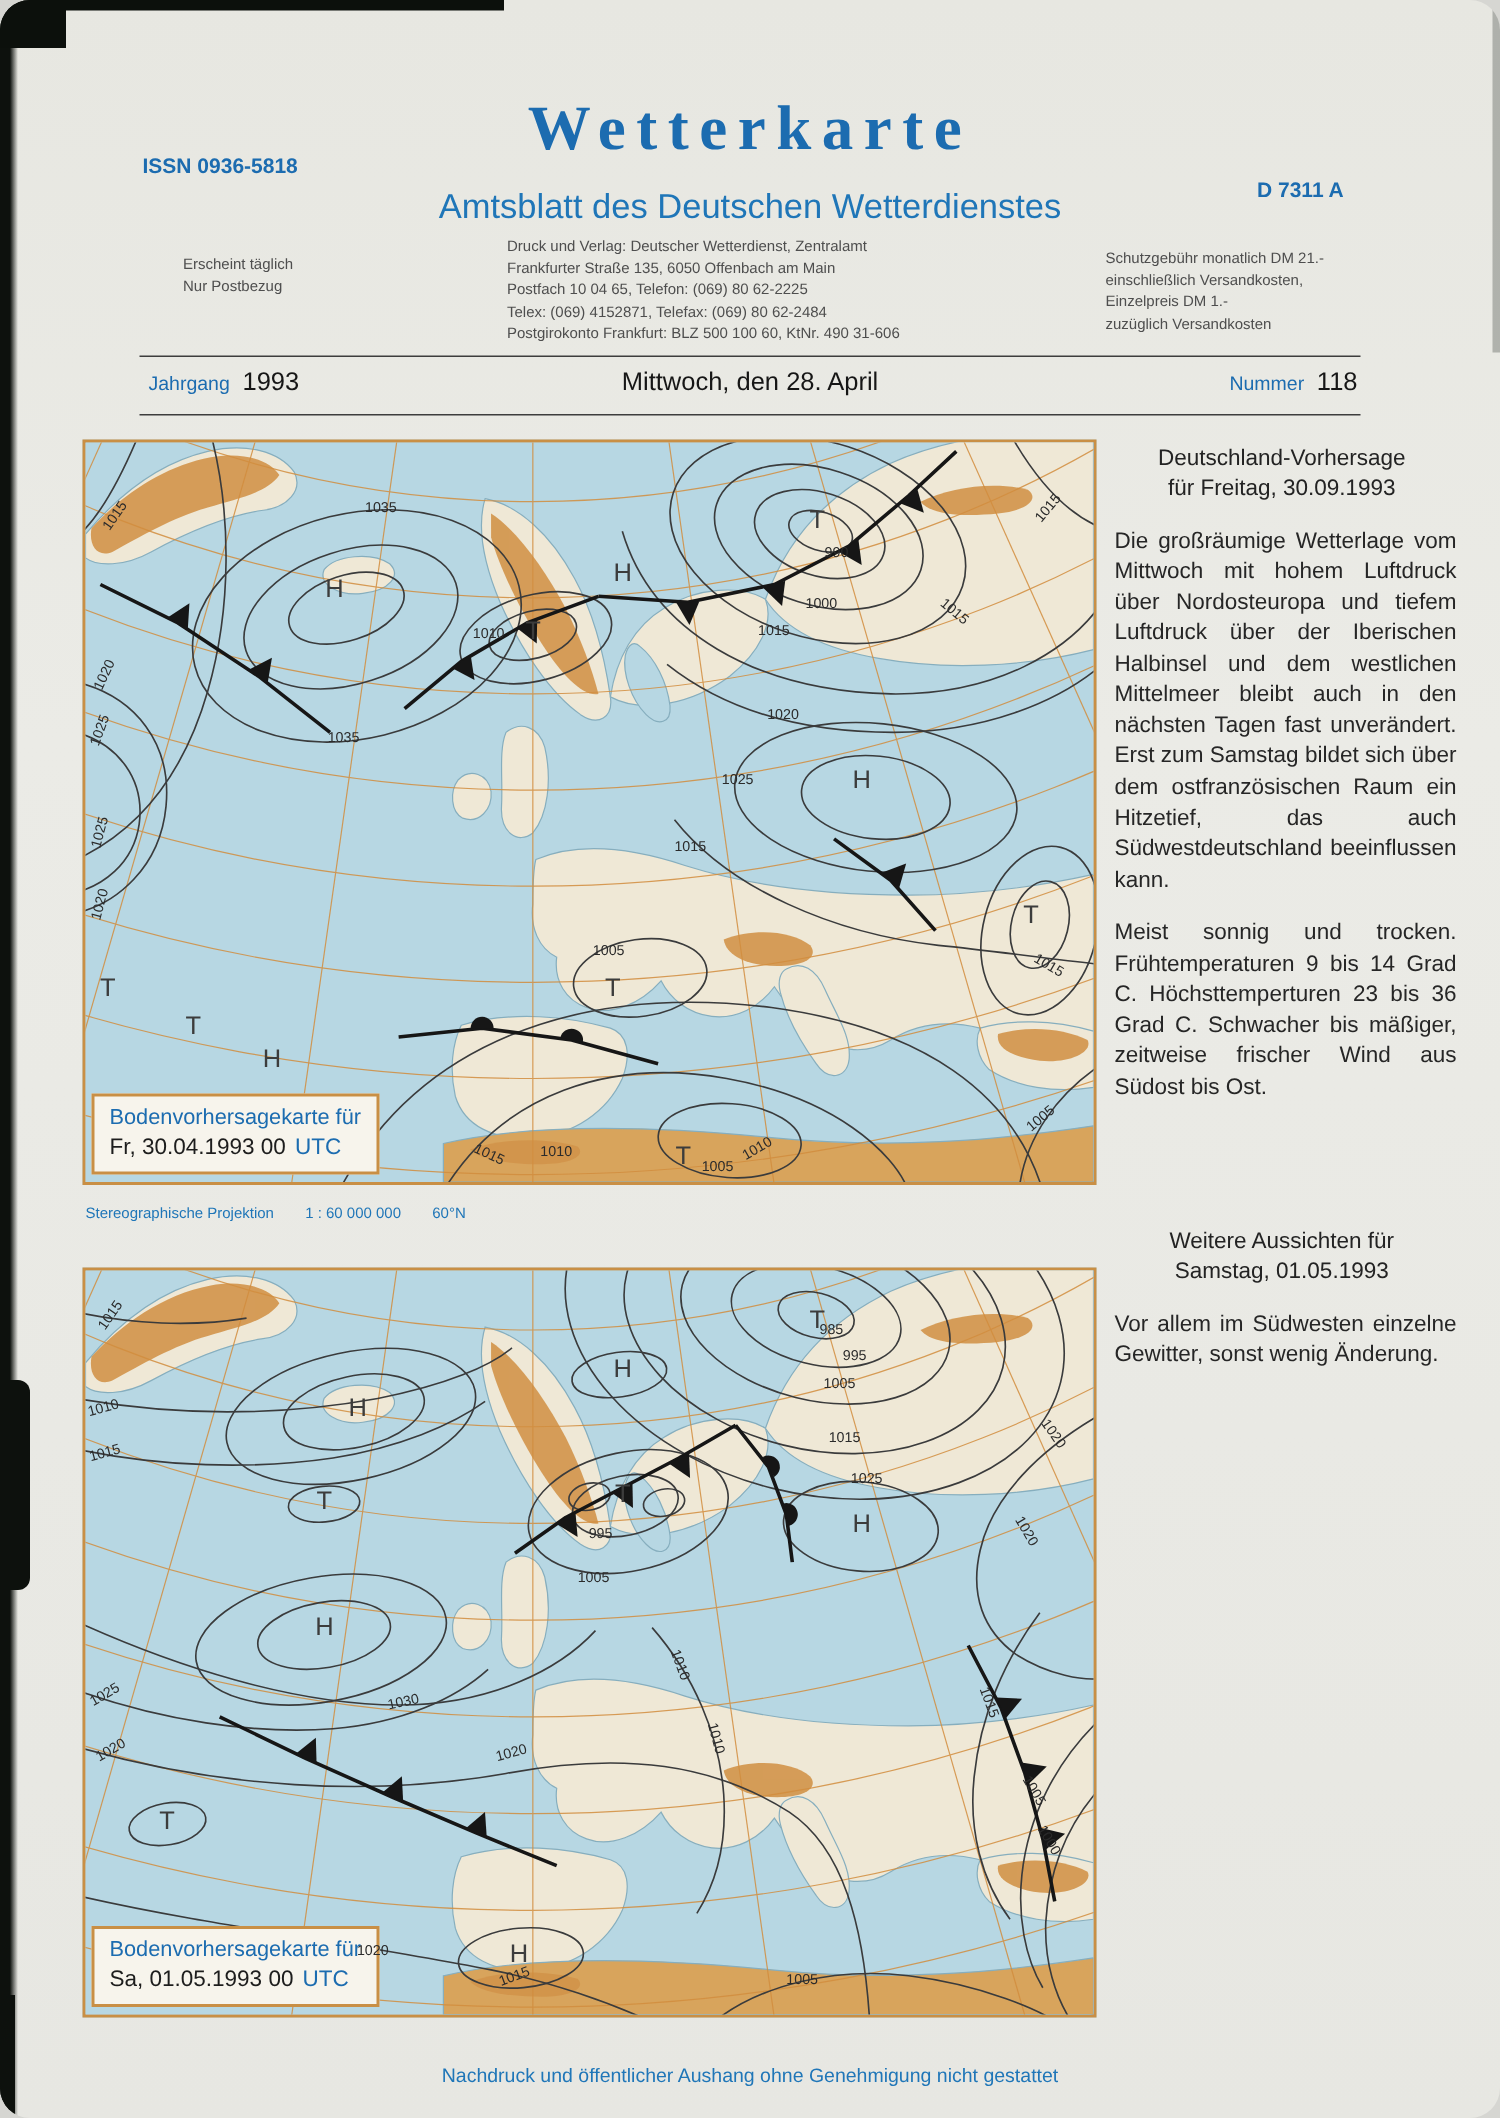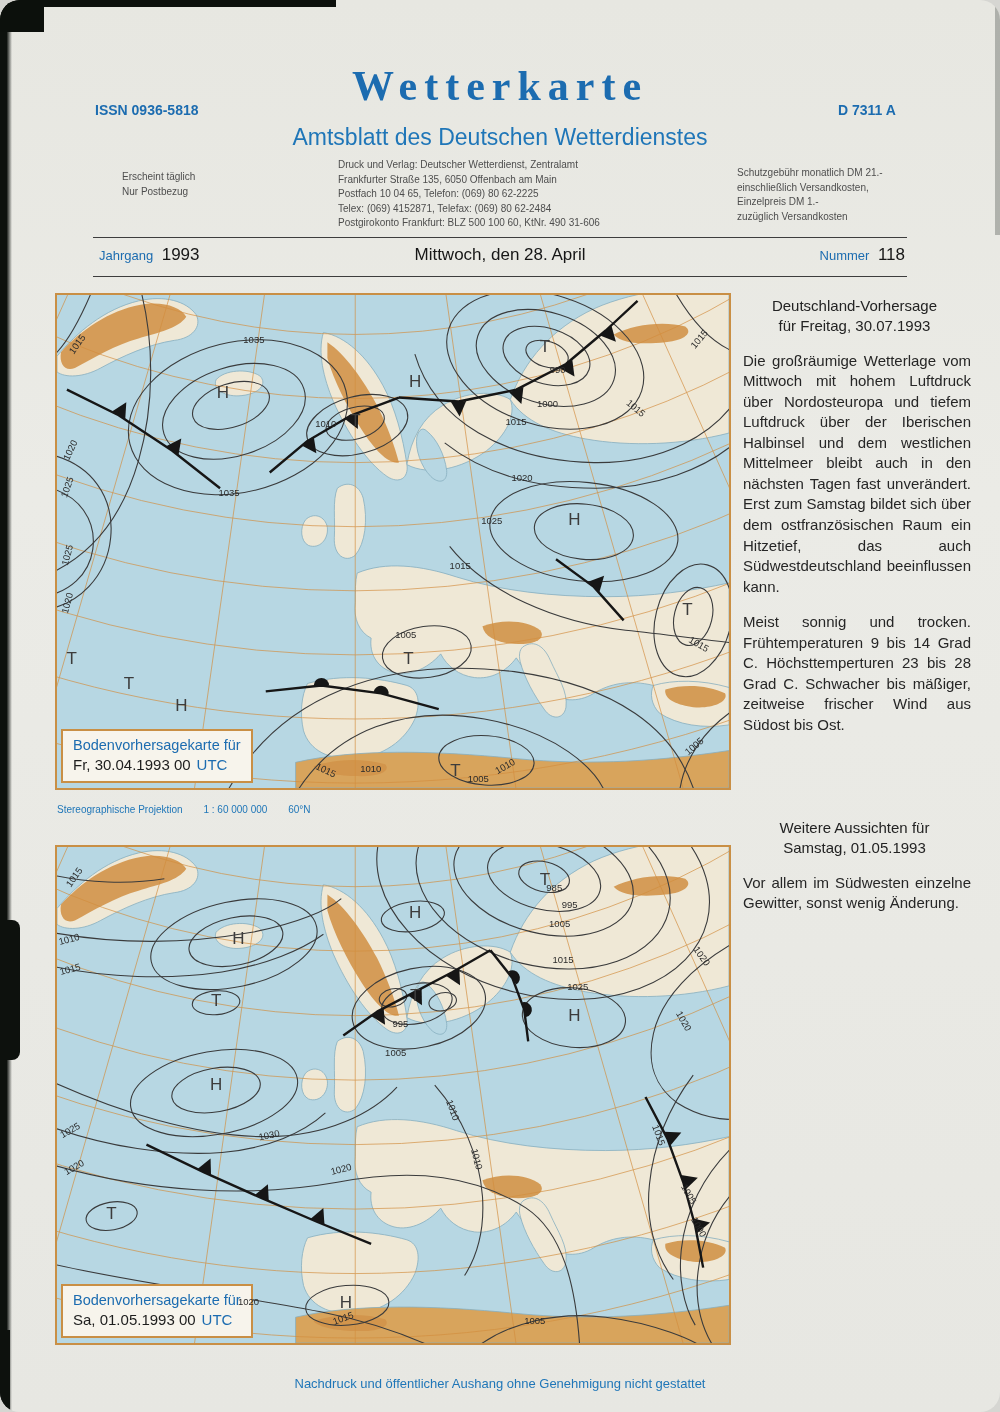--- a/index.html
+++ b/index.html
@@ -7,21 +7,21 @@
         overflow:hidden;font-family:"Liberation Sans",sans-serif;color:#2a2a2a;border-radius:20px;}
   
   .edge-left{position:absolute;left:0;top:0;width:12px;height:100%;background:linear-gradient(90deg,#0d110d 55%,rgba(13,17,13,0) 100%);}
   .edge-left-bulge{position:absolute;left:0;top:920px;width:20px;height:140px;background:#0d110d;border-radius:0 8px 8px 0;}
   .edge-bl{position:absolute;left:0;top:1330px;width:10px;height:82px;background:#0d110d;}
   .corner-tl{position:absolute;left:0;top:0;width:44px;height:32px;background:#0c100c;}
   .edge-top{position:absolute;left:0;top:0;width:336px;height:7px;background:#0c100c;}
   .edge-right{position:absolute;right:0;top:0;width:5px;height:235px;background:rgba(90,95,90,.40);}
   
   .issn{position:absolute;left:95px;top:102px;font-size:14px;font-weight:600;color:#1c6cb0;}
-  .doccode{position:absolute;left:838px;top:102px;font-size:14px;font-weight:600;color:#1c6cb0;}
+  .doccode{position:absolute;left:838px;top:118px;font-size:14px;font-weight:600;color:#1c6cb0;}
   .title{position:absolute;left:0;right:0;top:62px;margin:0;text-align:center;
          font-family:"Liberation Serif",serif;font-weight:700;font-size:42px;letter-spacing:7px;color:#1c6cb0;}
   .subtitle{position:absolute;left:0;right:0;top:124px;text-align:center;font-size:23px;color:#1f76b8;}
   .info-block{position:absolute;font-size:10px;line-height:1.45;color:#4e4e4e;}
   .info-left{left:95px;top:170px;margin-left:27px;}
   .info-center{left:338px;top:158px;}
   .info-right{left:737px;top:166px;}
   .rule{position:absolute;left:93px;right:93px;height:1px;background:#3d3d3d;}
   .rule-a{top:237px;} .rule-b{top:276px;}
   .dateline{position:absolute;left:0;right:0;top:245px;height:26px;}
@@ -336,23 +336,23 @@
     <div class="map-caption">
       <div class="cap1">Bodenvorhersagekarte für</div>
       <div class="cap2">
         <span>Sa, 01.05.1993 00</span><span class="utc">UTC</span>
       </div>
     </div>
   </figure>
 
   <aside class="col-block forecast-block">
     <h2 class="col-h">Deutschland-Vorhersage</h2>
-    <h2 class="col-h">für Freitag, 30.07.1993</h2>
+    <h2 class="col-h">für Freitag, 30.09.1993</h2>
     <p class="col-p">Die großräumige Wetterlage vom Mittwoch mit hohem Luftdruck über Nordosteuropa und tiefem Luftdruck über der Iberischen Halbinsel und dem westlichen Mittelmeer bleibt auch in den nächsten Tagen fast unverändert. Erst zum Samstag bildet sich über dem ostfranzösischen Raum ein Hitzetief, das auch Südwestdeutschland beeinflussen kann.</p>
-    <p class="col-p">Meist sonnig und trocken. Frühtemperaturen 9 bis 14 Grad C. Höchsttemperturen 23 bis 28 Grad C. Schwacher bis mäßiger, zeitweise frischer Wind aus Südost bis Ost.</p>
+    <p class="col-p">Meist sonnig und trocken. Frühtemperaturen 9 bis 14 Grad C. Höchsttemperturen 23 bis 36 Grad C. Schwacher bis mäßiger, zeitweise frischer Wind aus Südost bis Ost.</p>
   </aside>
 
   <aside class="col-block outlook-block">
     <h2 class="col-h">Weitere Aussichten für</h2>
     <h2 class="col-h">Samstag, 01.05.1993</h2>
     <p class="col-p">Vor allem im Südwesten einzelne Gewitter, sonst wenig Änderung.</p>
   </aside>
 
   <div class="footer">Nachdruck und öffentlicher Aushang ohne Genehmigung nicht gestattet</div>
 </div>

